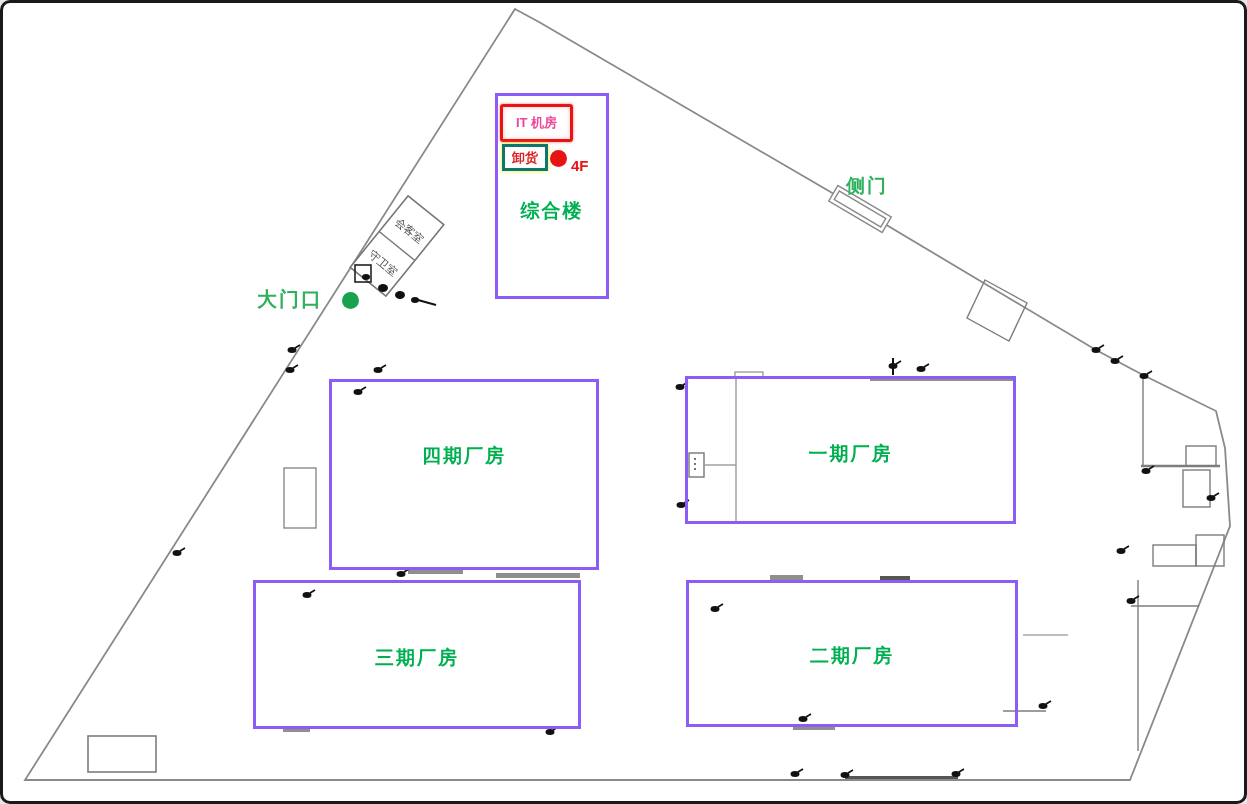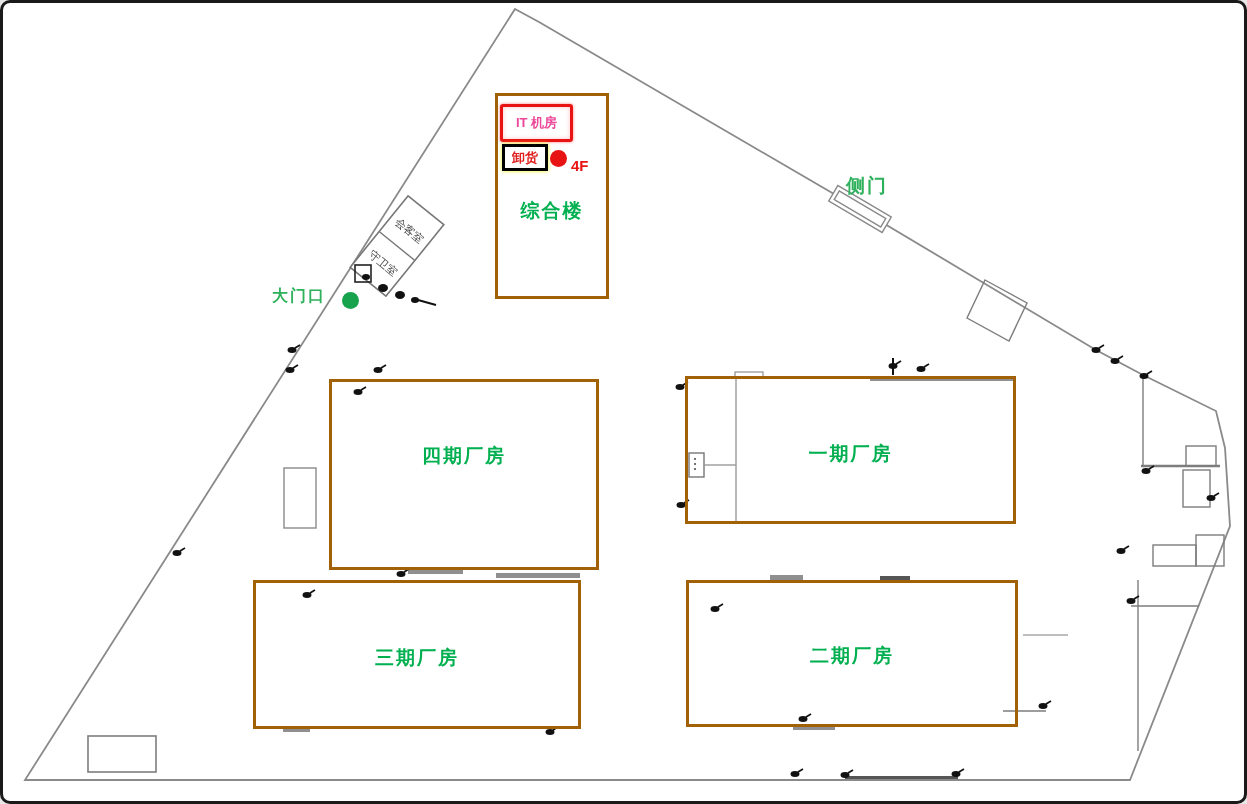--- a/index.html
+++ b/index.html
@@ -15,42 +15,42 @@
   .legend{left:886px;top:24px;width:350px;}
   .legend-item{display:flex;align-items:flex-start;margin-bottom:1px;}
   .bullet{width:9px;height:9px;border-radius:50%;margin:10px 12px 0 0;flex:0 0 9px;}
   .bullet.red{background:#D93025;}
   .bullet.green{background:#1E9E50;}
   .legend-text{font-size:22px;font-weight:700;line-height:26px;}
   .legend-text.red{color:#E23030;}
   .legend-text.green{color:#2FAF62;}
   .legend-gap{height:26px;}
   .green-box{
-    position:absolute;border:3px solid #a16207;background:transparent;box-sizing:border-box;padding-left:20px;
+    position:absolute;border:3px solid #8b5cf6;background:transparent;box-sizing:border-box;padding-left:20px;
   }
   .bldg-label{
     position:absolute;left:0;right:0;text-align:center;
     font-size:19px;font-weight:700;color:#00B050;letter-spacing:2px;
   }
   .it-room{
     left:497px;top:101px;width:73px;height:38px;border:3px solid #E81414;border-radius:3px;
     box-shadow:0 0 3px rgba(255,0,0,.55), inset 0 0 4px rgba(255,120,120,.45);
     display:flex;align-items:center;justify-content:center;box-sizing:border-box;
   }
   .it-room span{font-size:13px;font-weight:700;color:#ec4899;}
   .unload{
-    left:499px;top:141px;width:46px;height:27px;border:3px solid #000000;
+    left:499px;top:141px;width:46px;height:27px;border:3px solid #0f766e;
     box-shadow:0 0 4px rgba(240,240,0,.9);
     display:flex;align-items:center;justify-content:center;box-sizing:border-box;background:#fff;
   }
   .unload span{font-size:13px;font-weight:700;color:#E02020;}
   .dot{position:absolute;border-radius:50%;}
   .dot.red4f{left:547px;top:147px;width:17px;height:17px;background:#E81414;}
   .lbl-4f{left:568px;top:154px;font-size:15px;font-weight:700;color:#E81414;}
-  .gate-label{left:269px;top:283px;font-size:16px;font-weight:700;color:#2EB05C;letter-spacing:2px;}
+  .gate-label{left:254px;top:283px;font-size:20px;font-weight:700;color:#2EB05C;letter-spacing:2px;}
   .dot.gate{left:339px;top:289px;width:17px;height:17px;background:#17A24D;}
   .side-gate-label{left:843px;top:170px;font-size:19px;font-weight:700;color:#2EB05C;letter-spacing:2px;}
   svg text{font-family:"Liberation Sans","DejaVu Sans",sans-serif;}
 </style>
 </head>
 <body>
 
 <div class="page">
 
   <svg class="abs" width="1247" height="804" viewBox="0 0 1247 804" style="left:0;top:0;">

